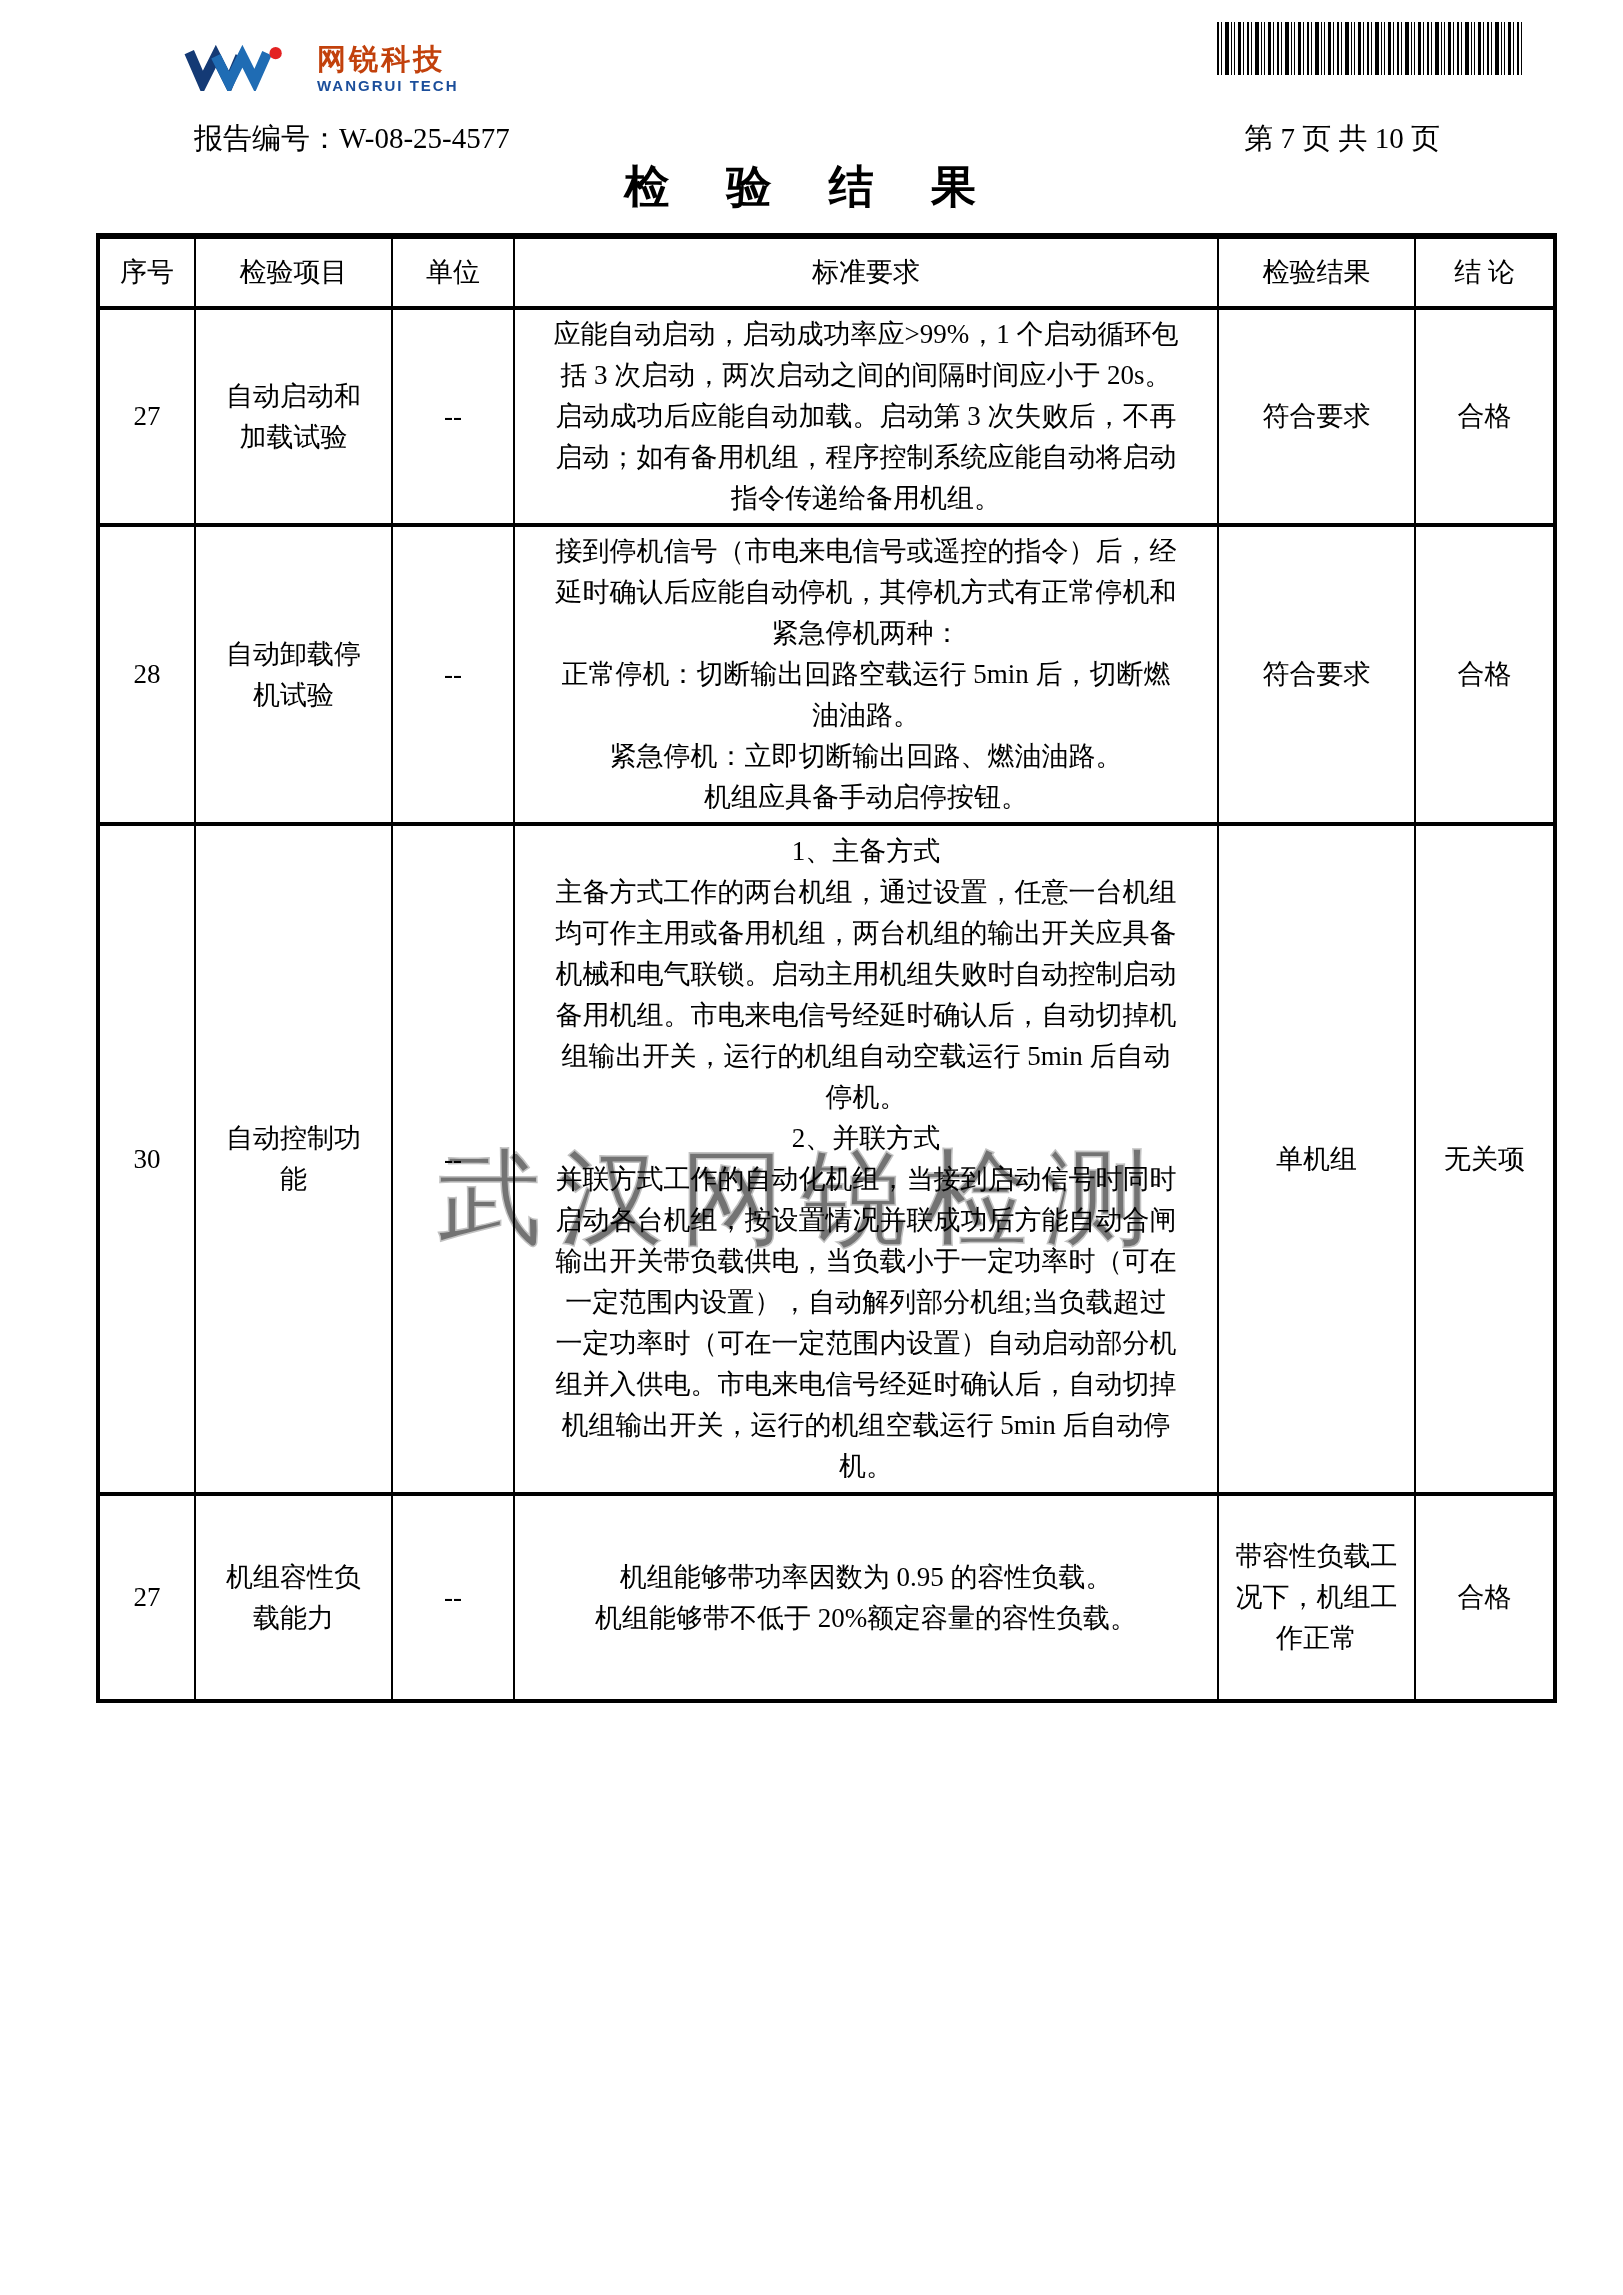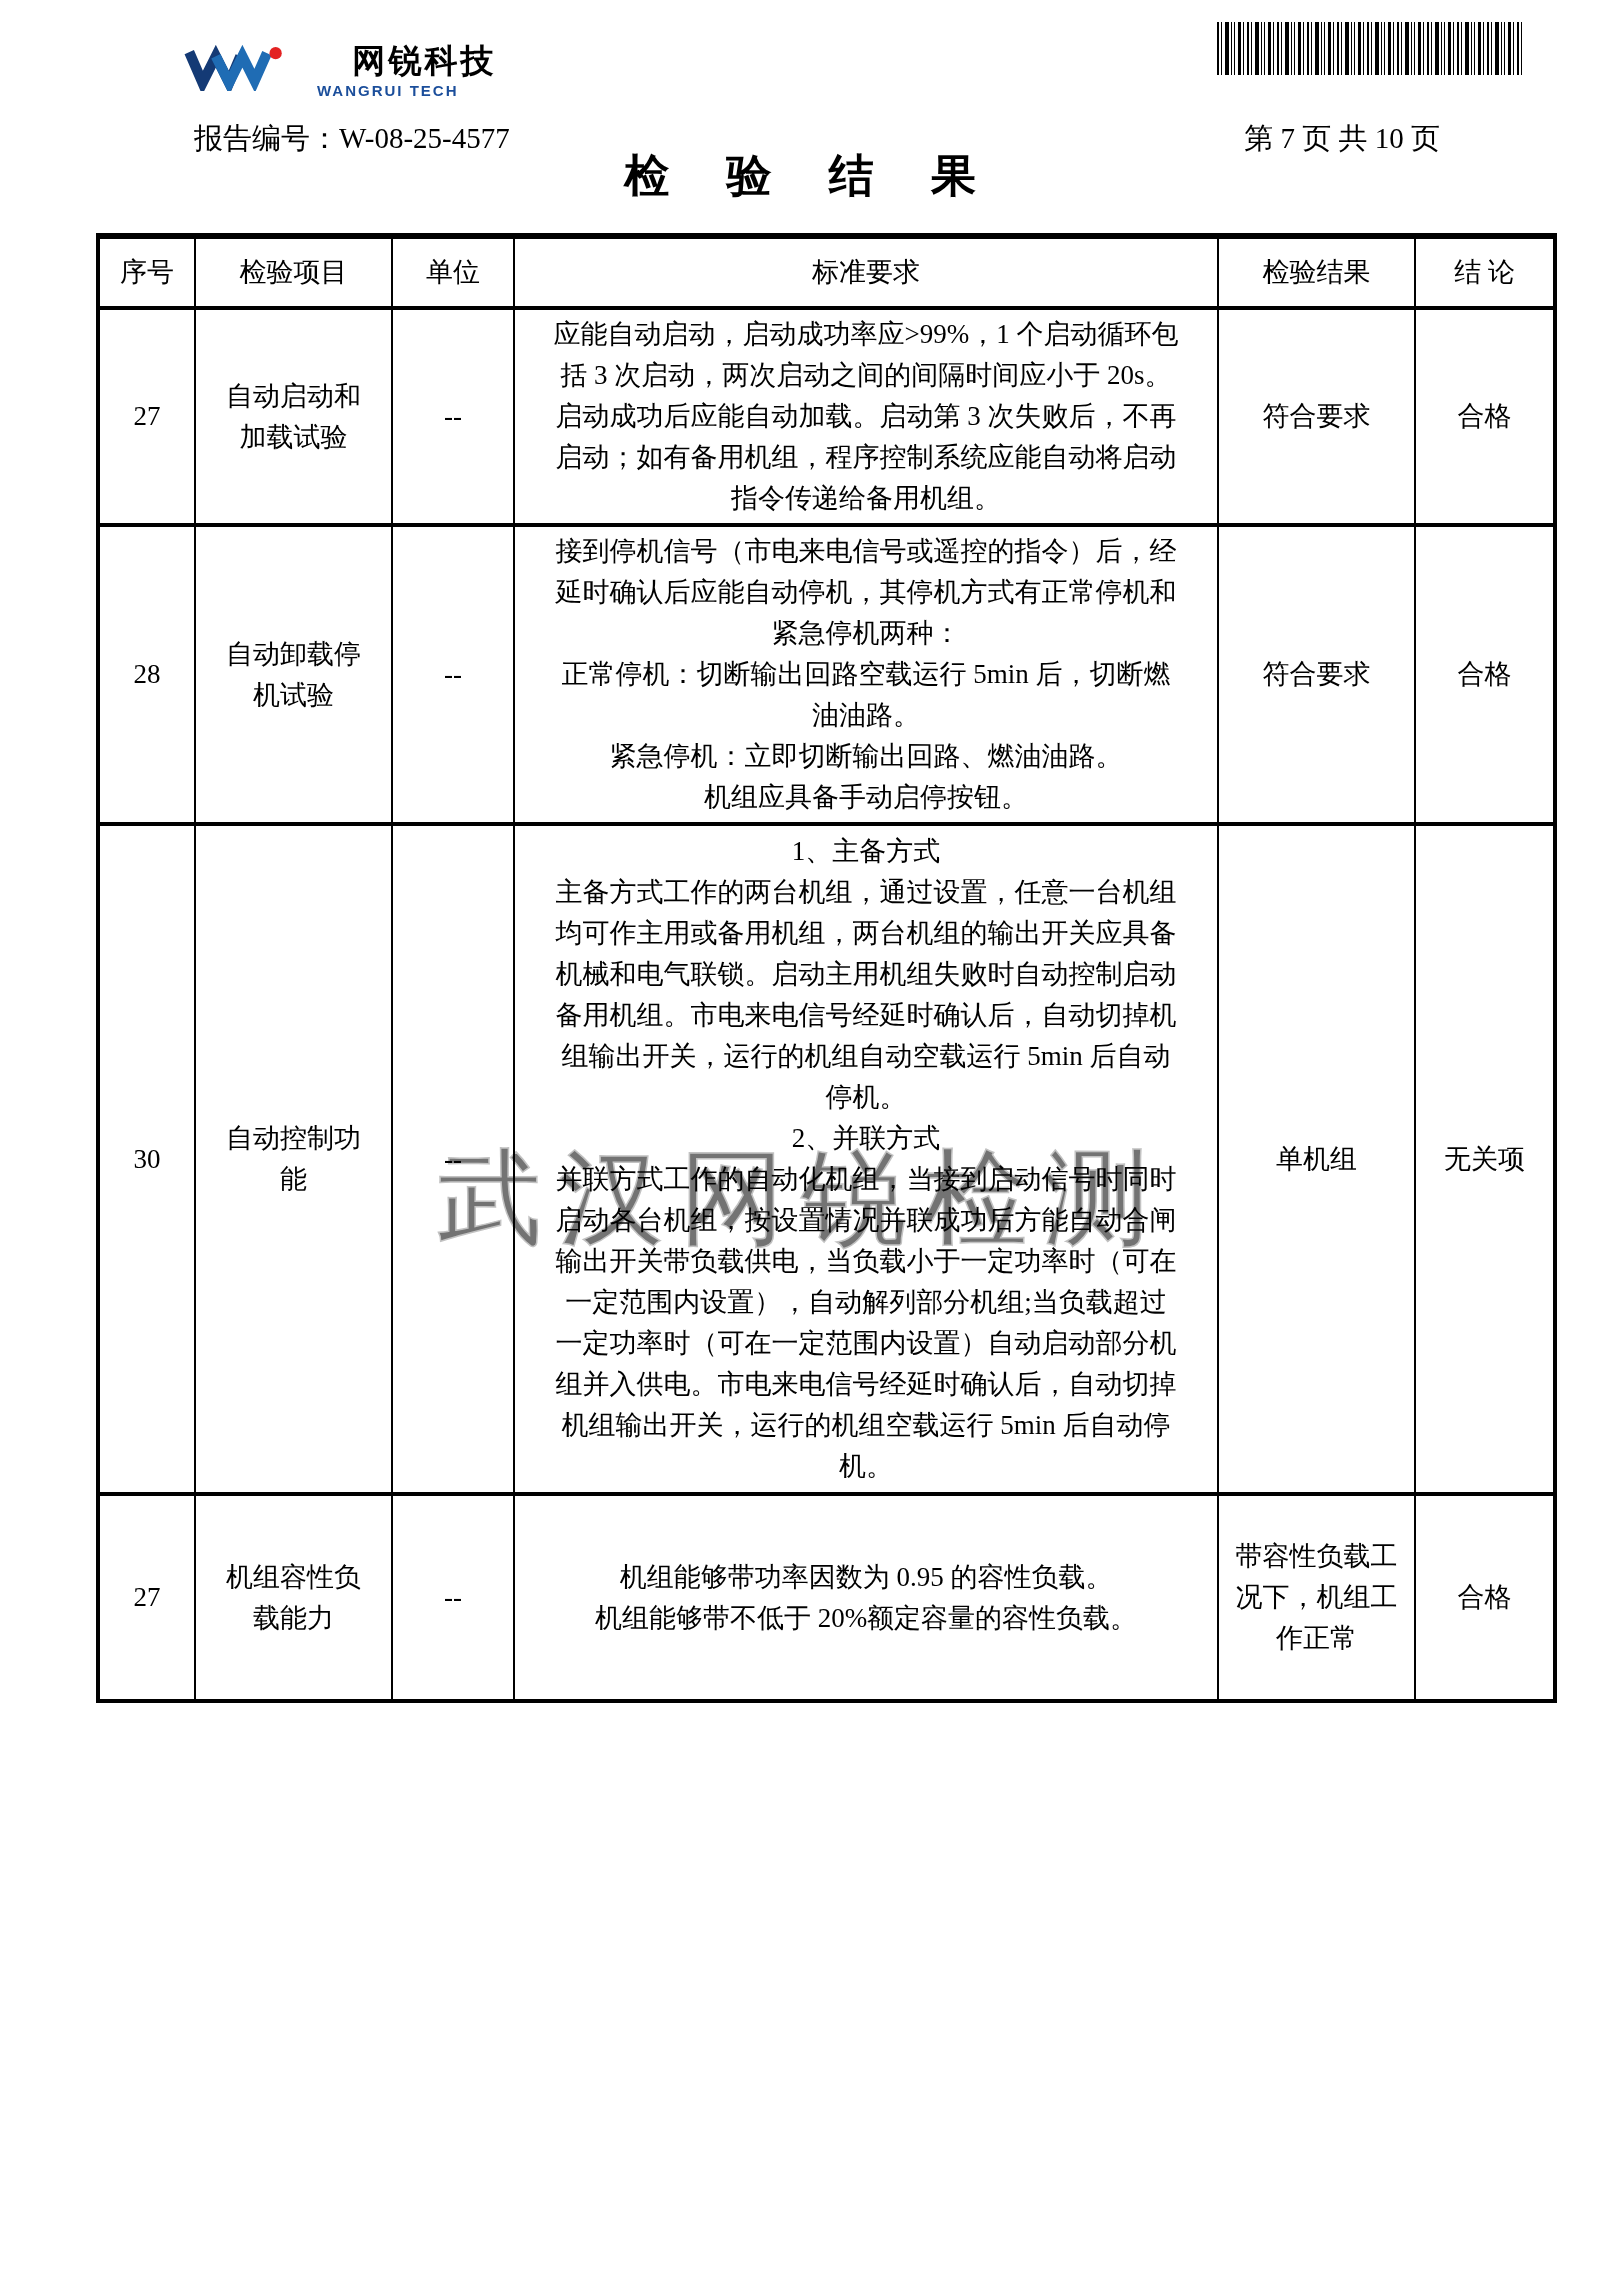--- a/index.html
+++ b/index.html
@@ -3,32 +3,32 @@
 <meta charset="utf-8">
 <style>
   html,body{margin:0;padding:0;}
   body{
     width:1623px;height:2295px;background:#ffffff;position:relative;
     font-family:"Liberation Serif","DejaVu Serif",serif;color:#000;
   }
   
   .logo-mark{position:absolute;left:183px;top:45px;width:105px;height:46px;}
   .logo-text{position:absolute;left:317px;top:44px;width:215px;}
-  .logo-cn{font-size:33px;font-weight:bold;color:#000000;letter-spacing:3.1px;
-           font-family:"Liberation Sans","DejaVu Sans",sans-serif;line-height:1.05;text-align:center;}
+  .logo-cn{font-size:29px;font-weight:bold;color:#c2410c;letter-spacing:3.1px;
+           font-family:"Liberation Sans","DejaVu Sans",sans-serif;line-height:1.05;}
   .logo-en{font-size:15px;font-weight:bold;color:#1b4e9b;letter-spacing:2px;margin-top:3px;
            font-family:"Liberation Sans","DejaVu Sans",sans-serif;}
   .barcode{position:absolute;left:1217px;top:22px;width:307px;height:53px;
     background:repeating-linear-gradient(90deg,
       #000 0 2px,#fff 2px 3.6px,#000 3.6px 4.6px,#fff 4.6px 7.7px,#000 7.7px 12.3px,#fff 12.3px 14px,
       #000 14px 15px,#fff 15px 17.4px,#000 17.4px 18.4px,#fff 18.4px 21px,#000 21px 24.5px,
       #fff 24.5px 26px,#000 26px 27px,#fff 27px 30px);}
   .report-no{position:absolute;left:194px;top:119px;font-size:29px;}
   .page-info{position:absolute;right:183px;top:119px;font-size:29px;}
-  .doc-title{position:absolute;left:0;top:146px;width:100%;text-align:center;
+  .doc-title{position:absolute;left:0;top:157px;width:100%;text-align:center;
     font-size:45px;font-weight:bold;letter-spacing:23px;}
   
   .watermark{position:absolute;left:437px;top:1129px;z-index:0;
     font-size:105px;letter-spacing:16.4px;color:#737373;
     -webkit-text-stroke:1.5px #c2c2c2;white-space:nowrap;}
   
   table.results{position:absolute;left:96px;top:233px;width:1457px;z-index:1;
     border-collapse:collapse;table-layout:fixed;background:transparent;}
   table.results td,table.results th{
     border:2.6px solid #000;border-top:4.6px solid #000;border-bottom:4.6px solid #000;

